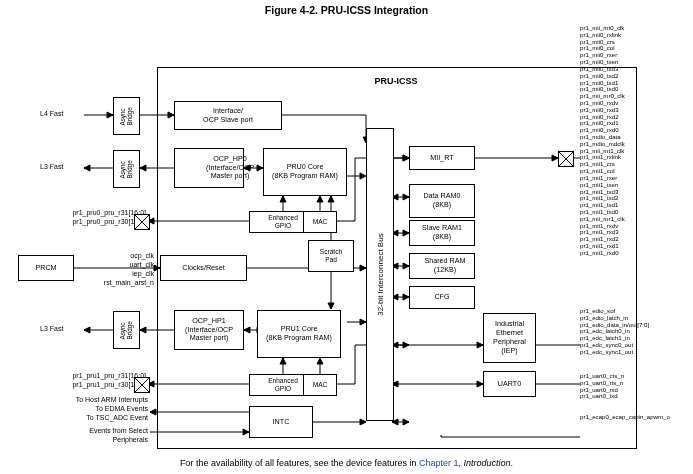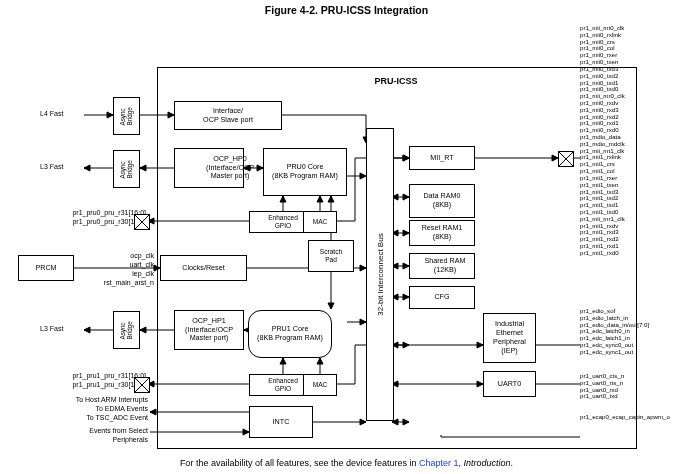--- a/index.html
+++ b/index.html
@@ -259,21 +259,21 @@
   <div class="abs box" style="left:174px;top:310px;width:70px;height:40px;white-space:pre;">
     <span style="white-space:pre;">OCP_HP1
 (Interface/OCP
 Master port)</span>
   </div>
 
   <div class="abs box" style="left:263px;top:148px;width:84px;height:48px;white-space:pre;">
     <span style="white-space:pre;">PRU0 Core
 (8KB Program RAM)</span>
   </div>
-  <div class="abs box" style="left:248px;top:310px;width:84px;height:48px;white-space:pre;border-radius:13px;">
+  <div class="abs box" style="left:257px;top:310px;width:84px;height:48px;white-space:pre;">
     <span style="white-space:pre;">PRU1 Core
 (8KB Program RAM)</span>
   </div>
 
   <div class="abs box small" style="left:249px;top:211px;width:68px;height:22px;white-space:pre;">
     <span style="white-space:pre;">Enhanced
 GPIO</span>
   </div>
   <div class="abs box small" style="left:249px;top:374px;width:68px;height:22px;white-space:pre;">
     <span style="white-space:pre;">Enhanced
@@ -305,21 +305,21 @@
   </div>
 
   <div class="abs box" style="left:409px;top:146px;width:66px;height:24px;">
     <span>MII_RT</span>
   </div>
   <div class="abs box" style="left:409px;top:184px;width:66px;height:34px;white-space:pre;">
     <span style="white-space:pre;">Data RAM0
 (8KB)</span>
   </div>
   <div class="abs box" style="left:409px;top:220px;width:66px;height:26px;white-space:pre;">
-    <span style="white-space:pre;">Reset RAM1
+    <span style="white-space:pre;">Slave RAM1
 (8KB)</span>
   </div>
   <div class="abs box" style="left:409px;top:253px;width:66px;height:26px;white-space:pre;padding-left:6px;">
     <span style="white-space:pre;">Shared RAM
 (12KB)</span>
   </div>
   <div class="abs box" style="left:409px;top:286px;width:66px;height:23px;">
     <span>CFG</span>
   </div>
   <div class="abs box" style="left:483px;top:313px;width:53px;height:50px;white-space:pre;">

